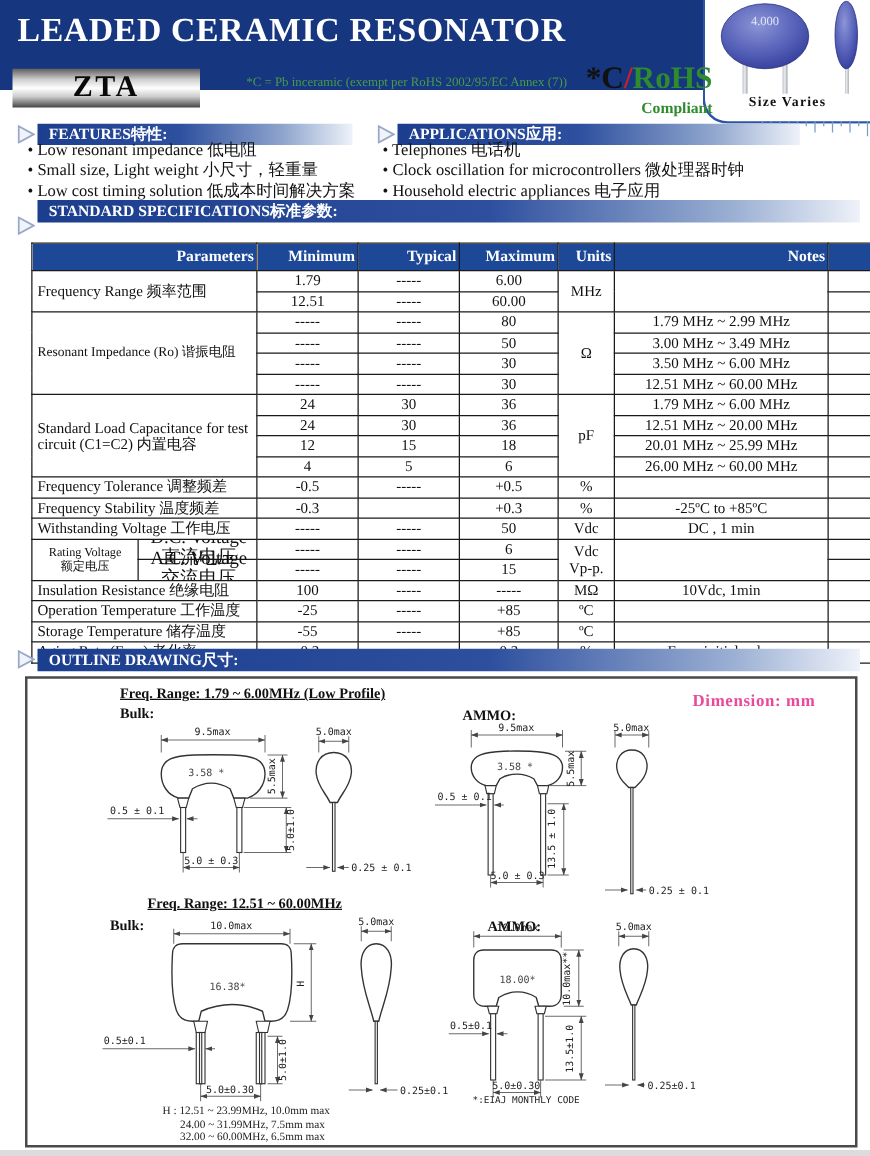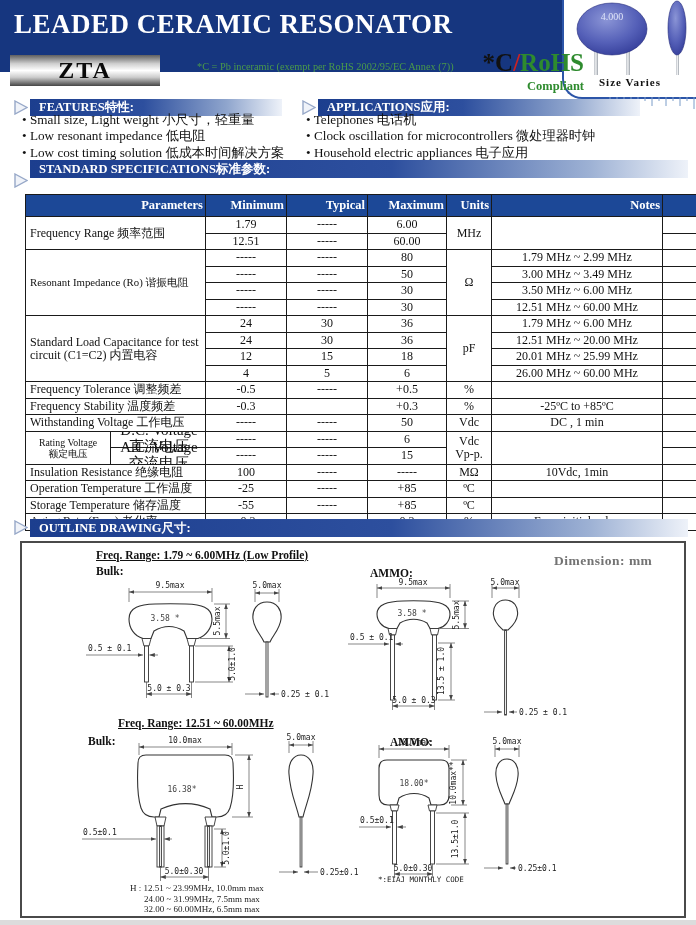--- a/index.html
+++ b/index.html
@@ -15,21 +15,21 @@
     border-left:2px solid #2c55a8; border-bottom:2px solid #2c55a8; border-bottom-left-radius:20px;
   }
   .photo-caption { position:absolute; left:4px; right:6px; top:76px; text-align:center; font-weight:bold; font-size:11px; color:#111; letter-spacing:1px; }
   .ruler { position:absolute; left:608px; top:97px; }
   .zta-box {
     position:absolute; left:10px; top:55px; width:150px; height:31px; text-align:center;
     background:linear-gradient(180deg,#5f5f5f 0%,#cfcfcf 28%,#ffffff 50%,#cccccc 72%,#454545 100%);
     font-weight:bold; font-size:24px; line-height:31px; color:#0a0a0a; letter-spacing:2px;
   }
   .pb-note { position:absolute; left:197px; top:61px; width:270px; color:#4a9a4a; font-size:10.3px; }
-  .rohs { position:absolute; left:472px; top:50px; width:112px; text-align:right; line-height:26px; }
+  .rohs { position:absolute; left:458px; top:50px; width:112px; text-align:right; line-height:26px; }
   .rohs .c { font-weight:bold; font-size:25px; color:#111; }
   .rohs .slash { font-weight:bold; font-size:25px; color:#cc2222; }
   .rohs .r { font-weight:bold; font-size:25px; color:#2e8b2e; }
   .rohs .compliant { display:block; font-weight:bold; font-size:12.5px; color:#2e8b2e; line-height:12px; margin-top:1px; }
   
   .bar { position:absolute; height:17px; color:#fff; font-weight:bold; font-size:12.5px; line-height:17px; padding-left:9px; box-sizing:border-box; }
   .bar-narrow { background:linear-gradient(90deg,#1c3e8e 0%,#2d4f9e 45%,#8fa5cd 78%,#eef2f9 100%); }
   .bar-wide   { background:linear-gradient(90deg,#1c3e8e 0%,#2d4f9e 55%,#9db1d4 85%,#eef2f9 100%); }
   .arrow-ic { position:absolute; width:15px; height:15px; }
   
@@ -48,21 +48,21 @@
   .rv-grid { display:grid; grid-template-columns:47% 53%; grid-template-rows:16px 16px; height:100%; }
   .rv-main { grid-row:1/3; display:flex; flex-direction:column; justify-content:center; align-items:center; font-size:9.8px; line-height:11px; }
   .rv-sub { border-left:1px solid #1a1a1a; font-size:15px; display:flex; align-items:center; padding-left:2px; text-align:center; }
   .rv-sub-top { border-bottom:1px solid #1a1a1a; }
   .two-line { line-height:15px; }
   
   .outline-box { position:absolute; left:20px; top:541px; width:662px; height:373px; background:#fff; border:2px solid #4a4a4a; }
   .ob-abs { position:absolute; color:#111; }
   .freq-title { font-weight:bold; font-size:11.5px; text-decoration:underline; }
   .pack-label { font-weight:bold; font-size:11.5px; }
-  .dim-note { font-weight:bold; font-size:13.5px; color:#737373; letter-spacing:0.5px; }
+  .dim-note { font-weight:bold; font-size:13.5px; color:#ec4899; letter-spacing:0.5px; }
   .h-note { font-size:9px; line-height:10.5px; color:#222; }
   .h-note .ind { padding-left:14px; }
   .eiaj { font-family:"DejaVu Sans Mono", monospace; font-size:7.5px; color:#222; }
   .draw-svg { position:absolute; left:0; top:30px; }
   .draw-svg text { font-family:"DejaVu Sans Mono", monospace; font-size:8px; fill:#222; }
   .draw-svg .mark { fill:#444; }
   .draw-svg .dim, .draw-svg .ext { stroke:#555; stroke-width:0.7; fill:none; }
   .draw-svg .bodyo { fill:#fff; stroke:#333; stroke-width:1.1; }
   .draw-svg .leado { fill:#fff; stroke:#333; stroke-width:0.9; }
   .bottom-strip { position:absolute; left:0; bottom:0; width:696px; height:5px; background:#dcdcdc; }
@@ -121,22 +121,22 @@
   <div class="rohs">
     <span class="c">*C</span><span class="slash">/</span><span class="r">RoHS</span>
     <span class="compliant">Compliant</span>
   </div>
 
   <svg class="arrow-ic" style="left:13px;top:100px;">
       <polygon points="2,1 14,7.5 2,14" fill="#f0f3f9" stroke="#97a8c8" stroke-width="1.4"></polygon>
     </svg>
   <div class="bar bar-narrow" style="left:30px;top:99px;width:252px;">FEATURES特性:</div>
   <div class="blist" style="left:22px;top:112px;">
+    <div class="bi">Low resonant impedance 低电阻</div>
     <div class="bi">Small size, Light weight 小尺寸，轻重量</div>
-    <div class="bi">Low resonant impedance 低电阻</div>
     <div class="bi">Low cost timing solution 低成本时间解决方案</div>
   </div>
 
   <svg class="arrow-ic" style="left:301px;top:100px;">
       <polygon points="2,1 14,7.5 2,14" fill="#f0f3f9" stroke="#97a8c8" stroke-width="1.4"></polygon>
     </svg>
   <div class="bar bar-narrow" style="left:318px;top:99px;width:322px;">APPLICATIONS应用:</div>
   <div class="blist" style="left:306px;top:112px;">
     <div class="bi">Telephones 电话机</div>
     <div class="bi">Clock oscillation  for microcontrollers 微处理器时钟</div>

